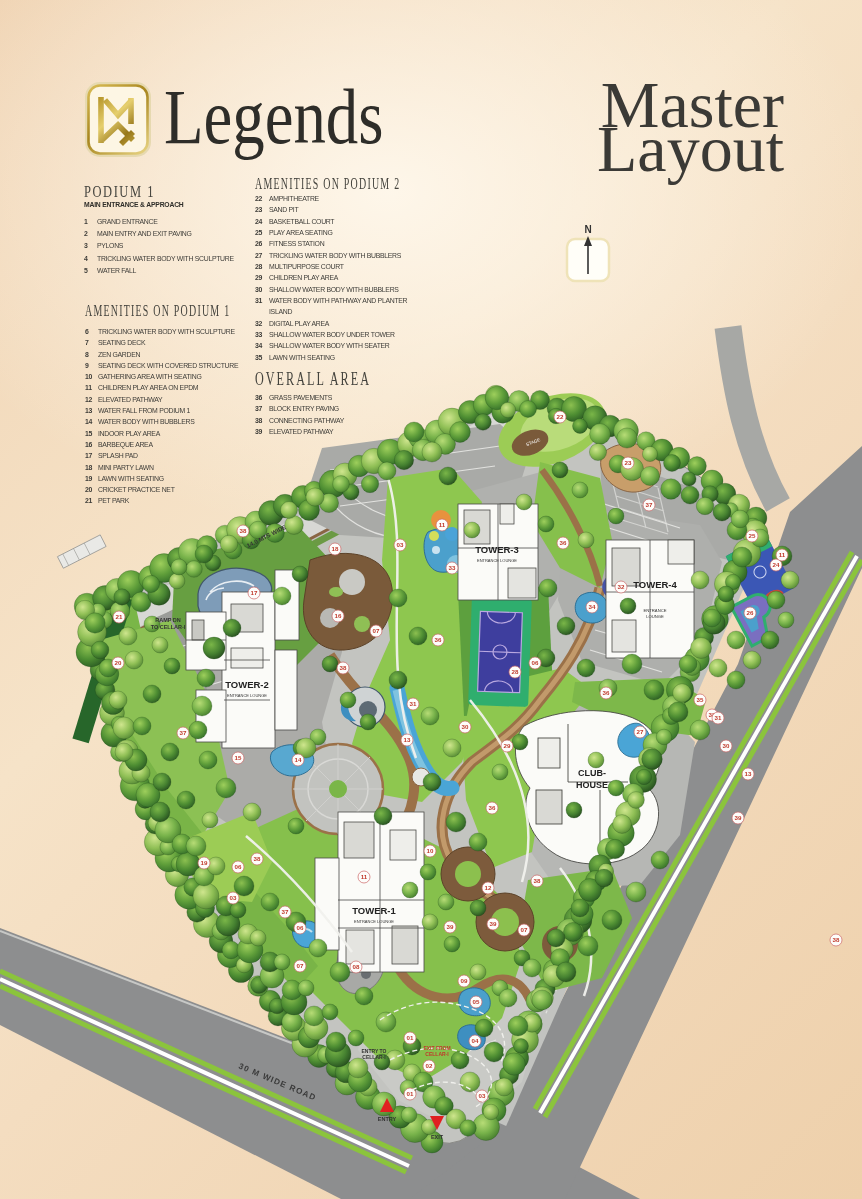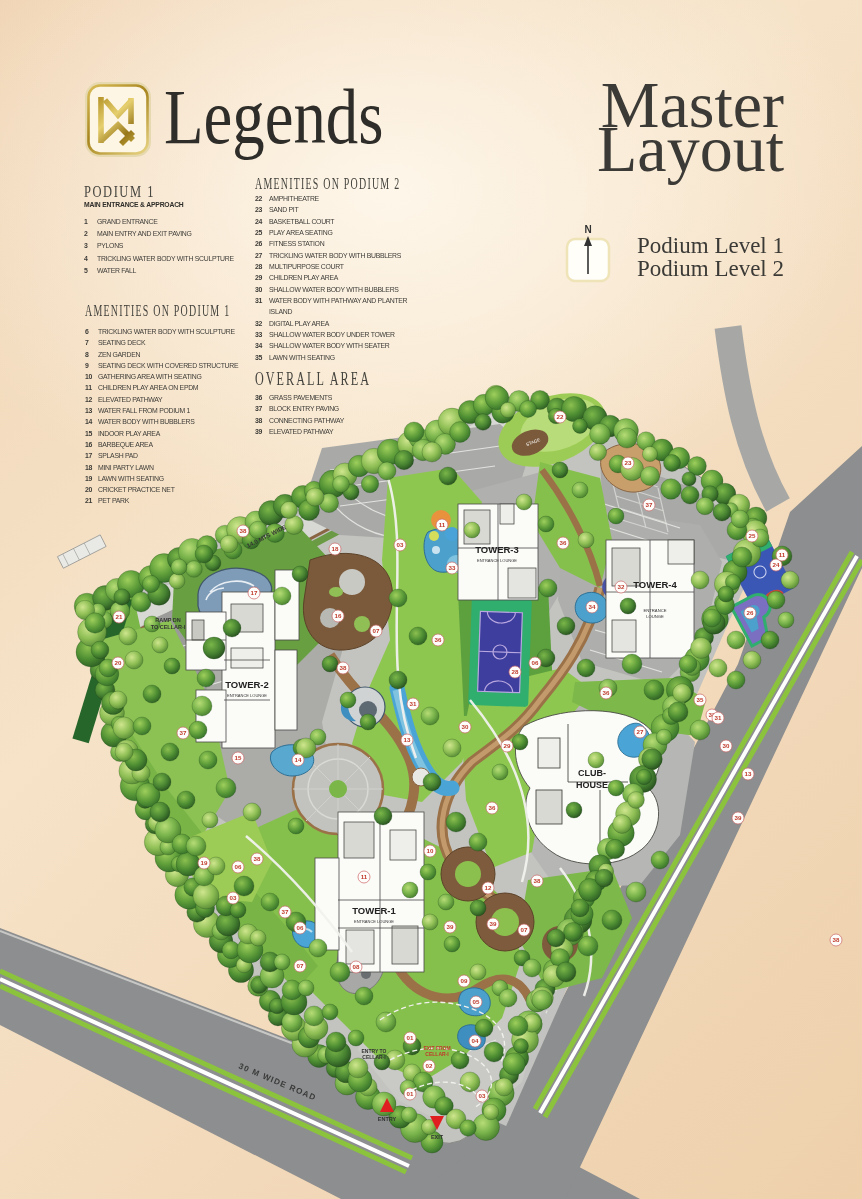--- a/index.html
+++ b/index.html
@@ -42,21 +42,20 @@
 
 <div class="serif" style="position:absolute;left:424px;top:83px;width:360px;text-align:right;font-size:66px;line-height:44px;color:#3b3a36;">Master<br>Layout</div>
 
 <svg style="position:absolute;left:563px;top:220px;" width="50" height="64" viewBox="0 0 50 64">
 <text x="25" y="13" font-size="10" font-weight="bold" fill="#333" text-anchor="middle" font-family="Liberation Sans">N</text>
 <rect x="4" y="19" width="42" height="42" rx="8" fill="#fffef8" stroke="#efe3b8" stroke-width="2.5"></rect>
 <line x1="25" y1="54" x2="25" y2="24" stroke="#333" stroke-width="1.6"></line>
 <polygon points="25,16 21,26 29,26" fill="#333"></polygon>
 </svg>
 
-<div class="serif" style="position:absolute;left:504px;top:235px;width:280px;text-align:right;font-size:23px;line-height:22.8px;color:#3b3a36;">Podium Level 1<br>Podium Level 2</div>
 
 <div class="h" style="position:absolute;left:84px;top:183px;transform:scaleX(0.78);">PODIUM 1</div>
 
 <div style="position:absolute;left:84px;top:201px;font-size:6.8px;letter-spacing:-0.2px;font-weight:bold;color:#2e2d29;">MAIN ENTRANCE &amp; APPROACH</div>
 
 <div style="position:absolute;left:84px;top:216px;width:190px;font-size:6.9px;line-height:12.2px;color:#3d3c38;letter-spacing:-0.3px;">
       <div style="display:flex;">
         <span style="width:13px;font-weight:bold;flex:none;">1</span>
         <span>GRAND ENTRANCE</span>
       </div>

